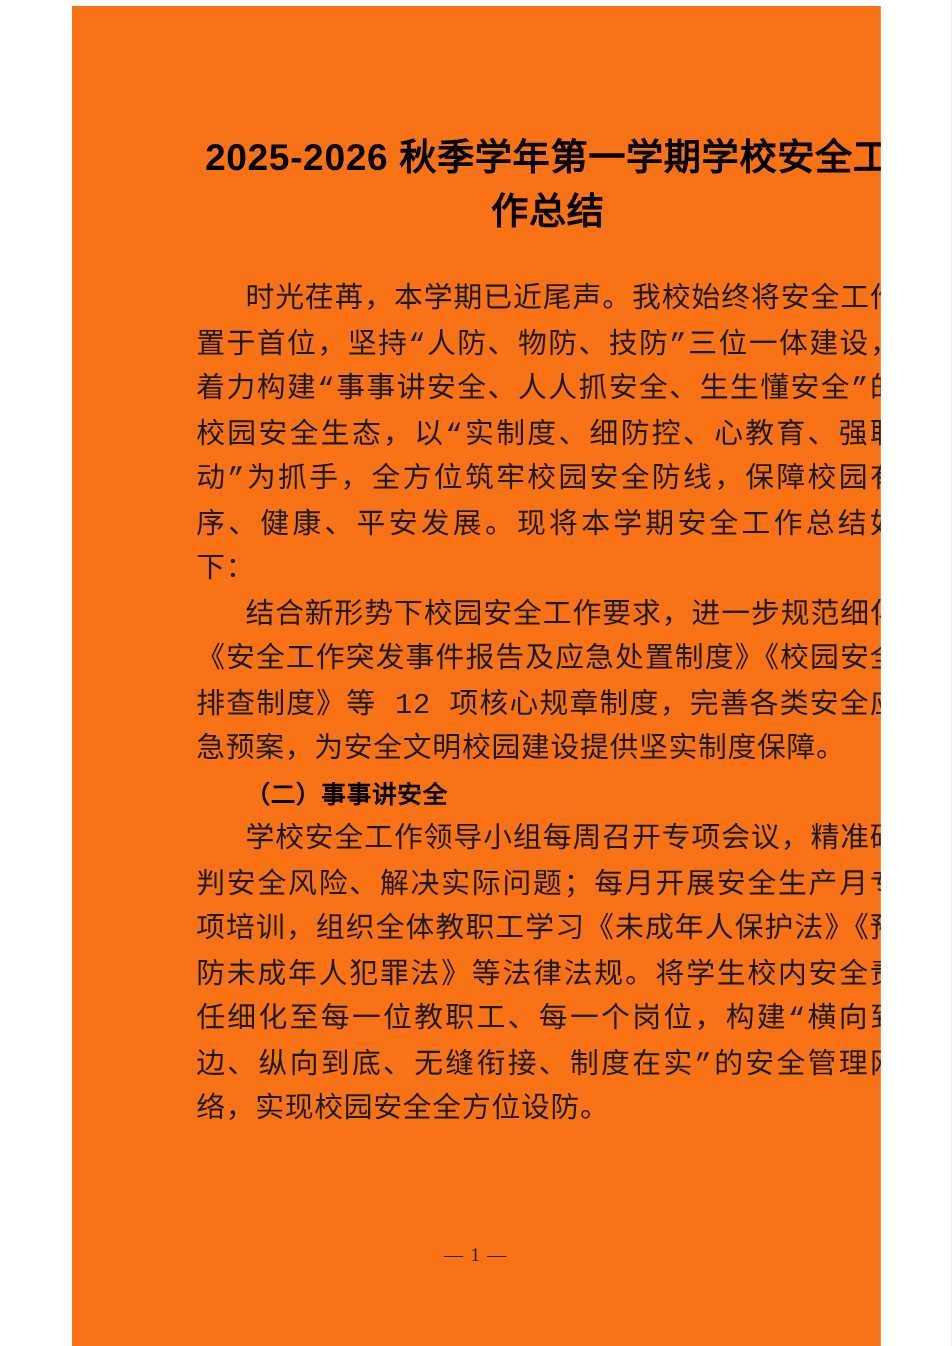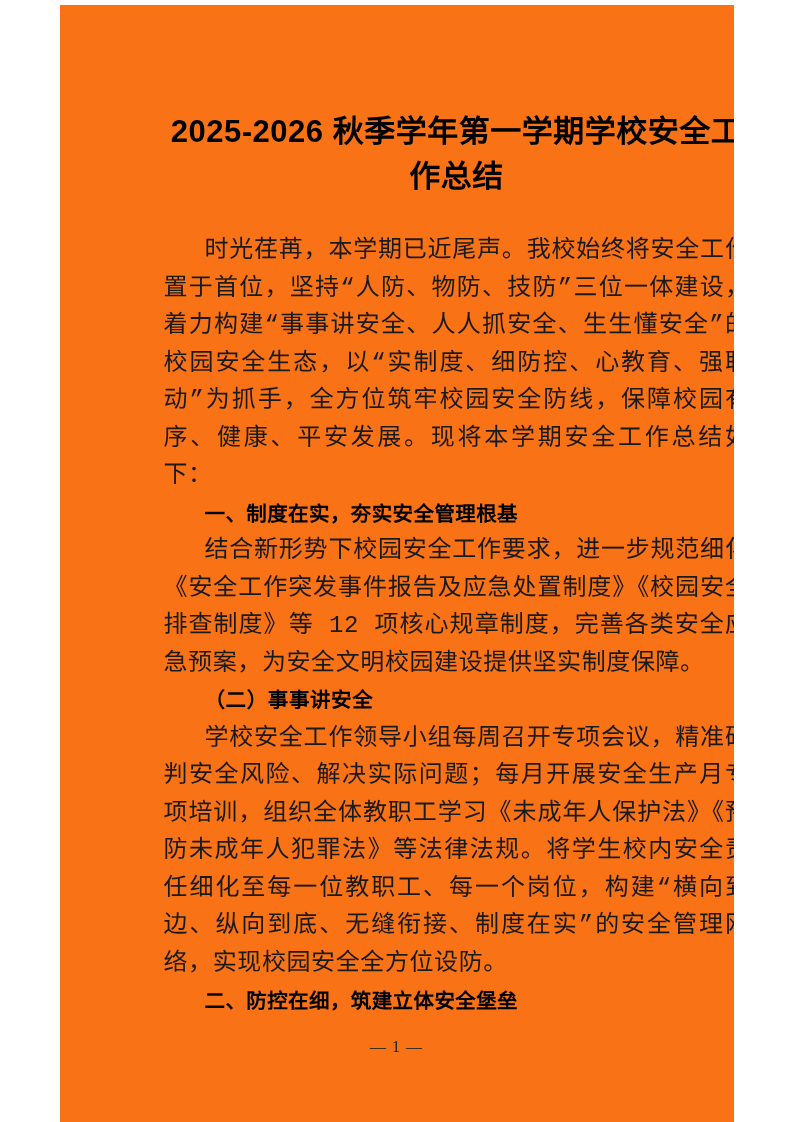--- a/index.html
+++ b/index.html
@@ -102,29 +102,27 @@
 <body>
 
 <div class="page">
 
   <div class="content">
 
     <h1 class="doc-title">2025-2026 秋季学年第一学期学校安全工作总结</h1>
 
     <p class="body-para first">时光荏苒，本学期已近尾声。我校始终将安全工作置于首位，坚持“人防、物防、技防”三位一体建设，着力构建“事事讲安全、人人抓安全、生生懂安全”的校园安全生态，以“实制度、细防控、心教育、强联动”为抓手，全方位筑牢校园安全防线，保障校园有序、健康、平安发展。现将本学期安全工作总结如下：</p>
 
-    <h2 class="head-1">一、制度在实，夯实安全管理根基</h2>
 
 
     <p class="body-para after-head">结合新形势下校园安全工作要求，进一步规范细化《安全工作突发事件报告及应急处置制度》《校园安全排查制度》等 12 项核心规章制度，完善各类安全应急预案，为安全文明校园建设提供坚实制度保障。</p>
 
     <h3 class="head-2">（二）事事讲安全</h3>
 
     <p class="body-para after-head">学校安全工作领导小组每周召开专项会议，精准研判安全风险、解决实际问题；每月开展安全生产月专项培训，组织全体教职工学习《未成年人保护法》《预防未成年人犯罪法》等法律法规。将学生校内安全责任细化至每一位教职工、每一个岗位，构建“横向到边、纵向到底、无缝衔接、制度在实”的安全管理网络，实现校园安全全方位设防。</p>
 
-    <h2 class="head-1">二、防控在细，筑建立体安全堡垒</h2>
 
 
   </div>
 
   <div class="page-footer">— 1 —</div>
 
 </div>
 
 </body></html>

